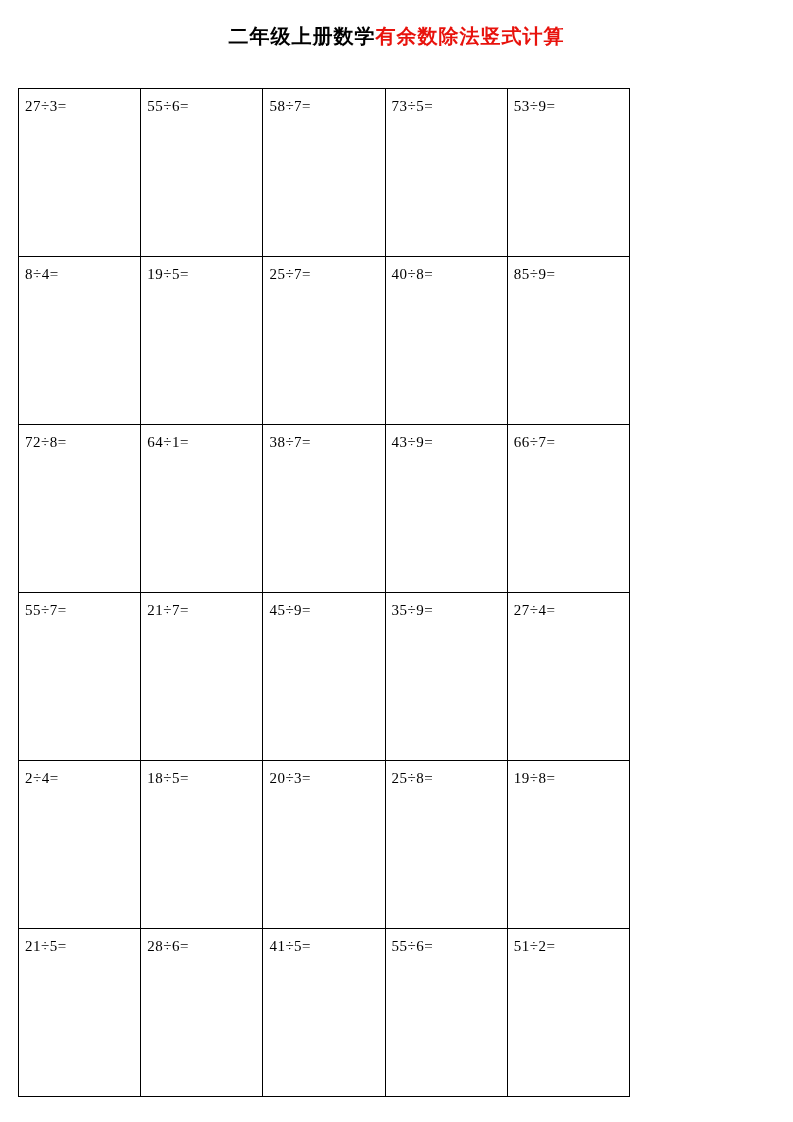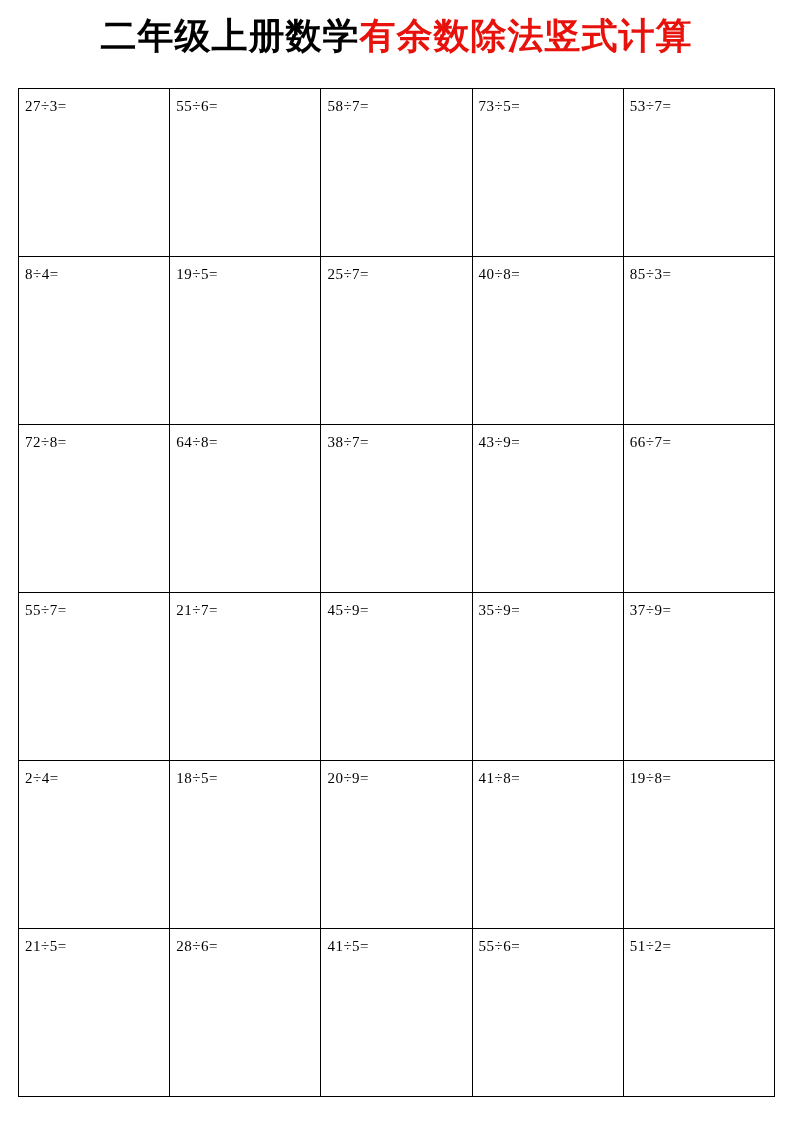--- a/index.html
+++ b/index.html
@@ -18,34 +18,34 @@
     position: relative;
     width: 793px;
     height: 1122px;
     box-sizing: border-box;
     padding: 0;
   }
   .title {
     text-align: center;
     font-family: "Liberation Sans", sans-serif;
     font-weight: bold;
-    font-size: 36px;
+    font-size: 20px;
     letter-spacing: 1px;
     margin: 16px 0 0 0;
     line-height: 40px;
     white-space: nowrap;
   }
   .title .t-black { color: #000000; }
   .title .t-red { color: #e8120c; }
 
   .worksheet {
     position: absolute;
     left: 18px;
     top: 72px;
-    width: 757px;
+    width: 612px;
     border-collapse: collapse;
     table-layout: fixed;
   }
   .worksheet td {
     border: 1px solid #000000;
     width: 20%;
     height: 167px;
     vertical-align: top;
     padding: 0;
   }
@@ -97,21 +97,21 @@
           </div>
         </td>
         <td>
           <div class="cell-inner">
             <div class="expr">73÷5=</div>
             <div class="workspace"></div>
           </div>
         </td>
         <td>
           <div class="cell-inner">
-            <div class="expr">53÷7=</div>
+            <div class="expr">53÷9=</div>
             <div class="workspace"></div>
           </div>
         </td>
       </tr>
       <tr>
         <td>
           <div class="cell-inner">
             <div class="expr">8÷4=</div>
             <div class="workspace"></div>
           </div>
@@ -129,35 +129,35 @@
           </div>
         </td>
         <td>
           <div class="cell-inner">
             <div class="expr">40÷8=</div>
             <div class="workspace"></div>
           </div>
         </td>
         <td>
           <div class="cell-inner">
-            <div class="expr">85÷3=</div>
+            <div class="expr">85÷9=</div>
             <div class="workspace"></div>
           </div>
         </td>
       </tr>
       <tr>
         <td>
           <div class="cell-inner">
             <div class="expr">72÷8=</div>
             <div class="workspace"></div>
           </div>
         </td>
         <td>
           <div class="cell-inner">
-            <div class="expr">64÷8=</div>
+            <div class="expr">64÷1=</div>
             <div class="workspace"></div>
           </div>
         </td>
         <td>
           <div class="cell-inner">
             <div class="expr">38÷7=</div>
             <div class="workspace"></div>
           </div>
         </td>
         <td>
@@ -193,47 +193,47 @@
           </div>
         </td>
         <td>
           <div class="cell-inner">
             <div class="expr">35÷9=</div>
             <div class="workspace"></div>
           </div>
         </td>
         <td>
           <div class="cell-inner">
-            <div class="expr">37÷9=</div>
+            <div class="expr">27÷4=</div>
             <div class="workspace"></div>
           </div>
         </td>
       </tr>
       <tr>
         <td>
           <div class="cell-inner">
             <div class="expr">2÷4=</div>
             <div class="workspace"></div>
           </div>
         </td>
         <td>
           <div class="cell-inner">
             <div class="expr">18÷5=</div>
             <div class="workspace"></div>
           </div>
         </td>
         <td>
           <div class="cell-inner">
-            <div class="expr">20÷9=</div>
-            <div class="workspace"></div>
-          </div>
-        </td>
-        <td>
-          <div class="cell-inner">
-            <div class="expr">41÷8=</div>
+            <div class="expr">20÷3=</div>
+            <div class="workspace"></div>
+          </div>
+        </td>
+        <td>
+          <div class="cell-inner">
+            <div class="expr">25÷8=</div>
             <div class="workspace"></div>
           </div>
         </td>
         <td>
           <div class="cell-inner">
             <div class="expr">19÷8=</div>
             <div class="workspace"></div>
           </div>
         </td>
       </tr>

